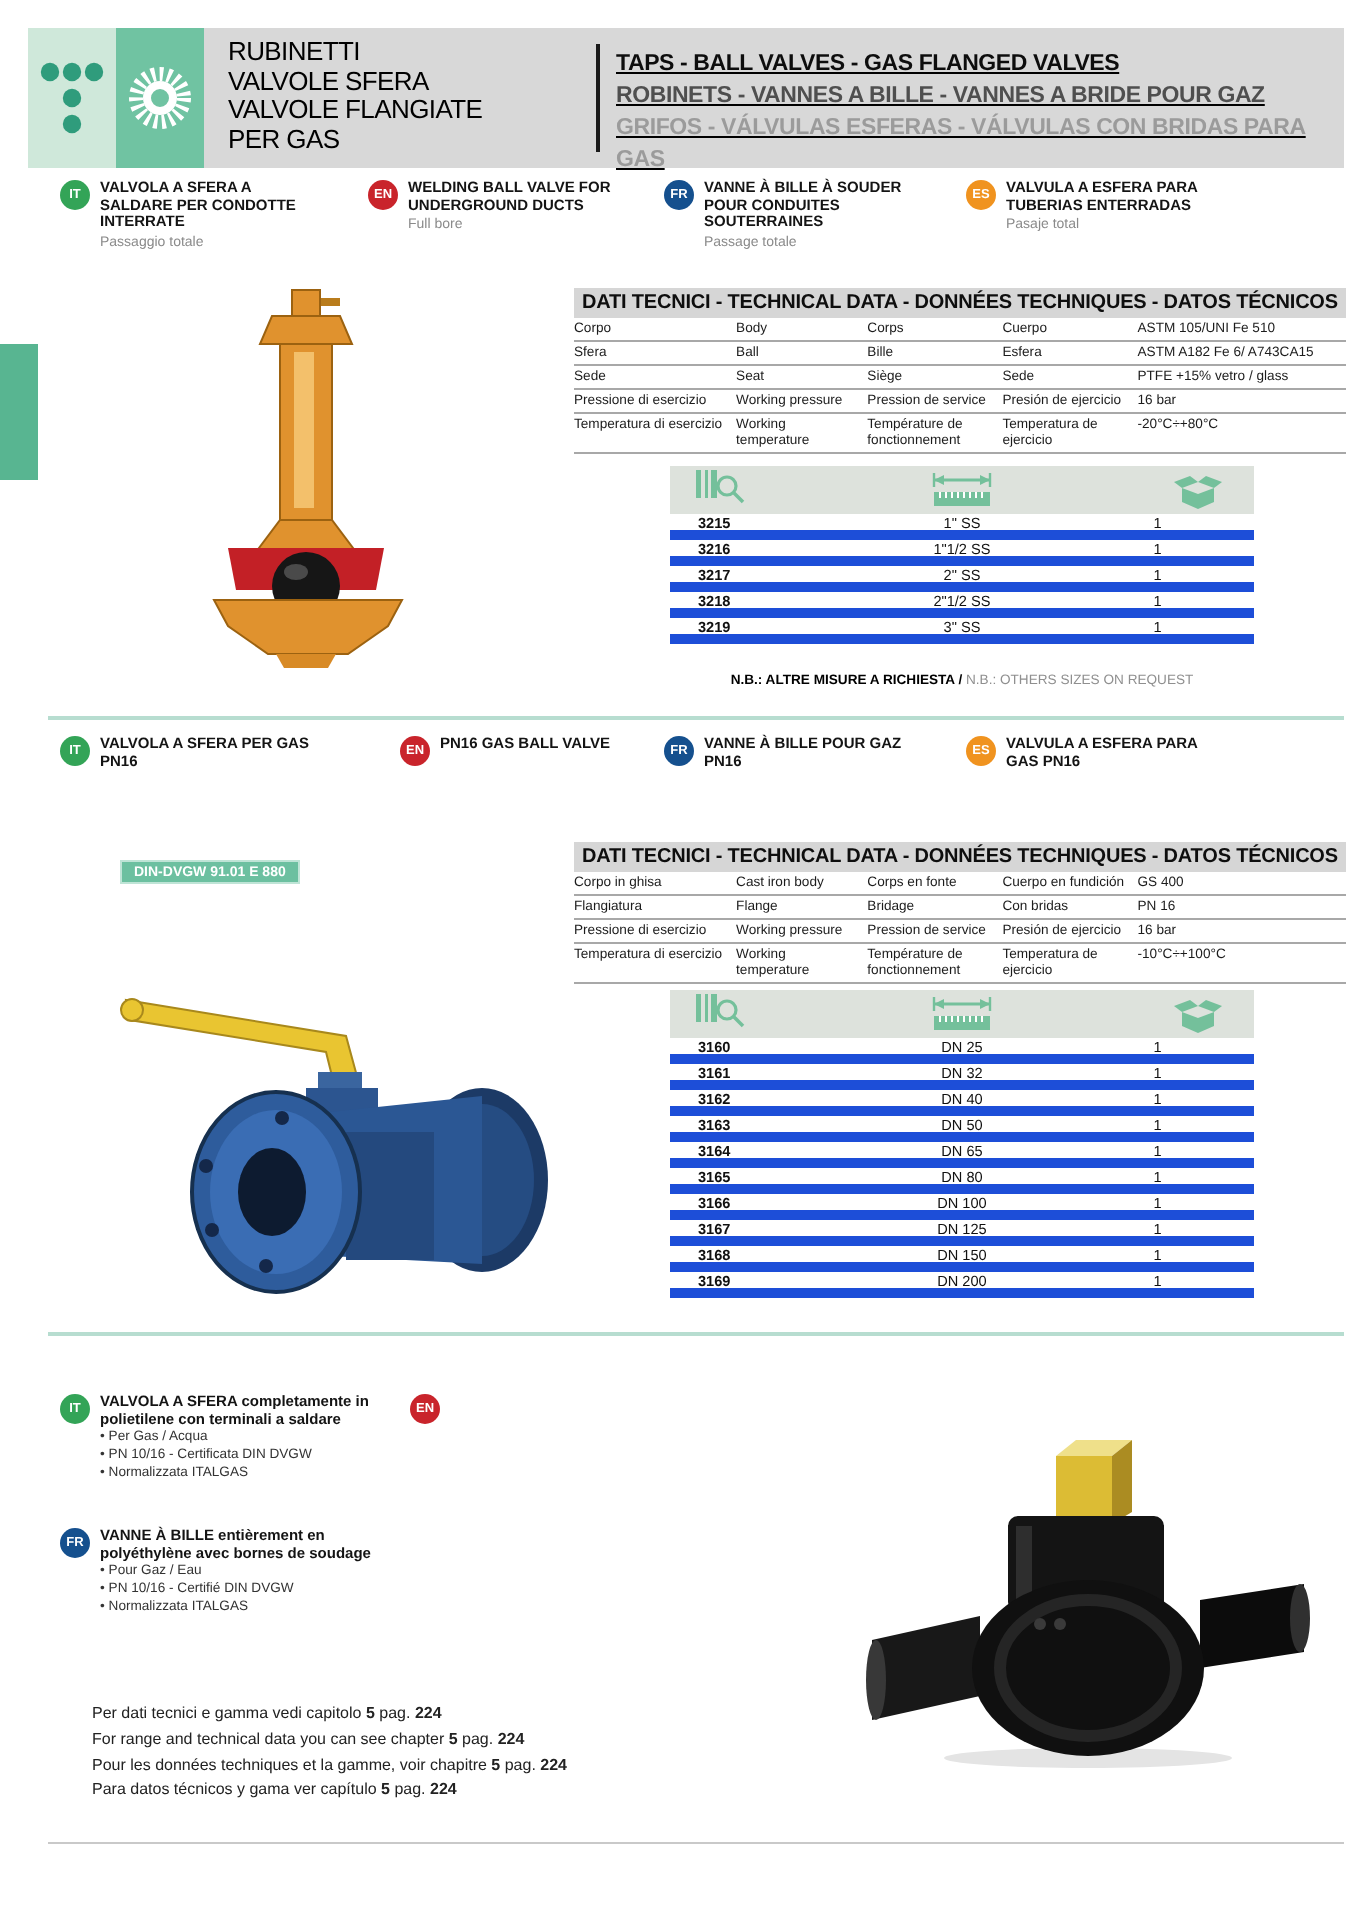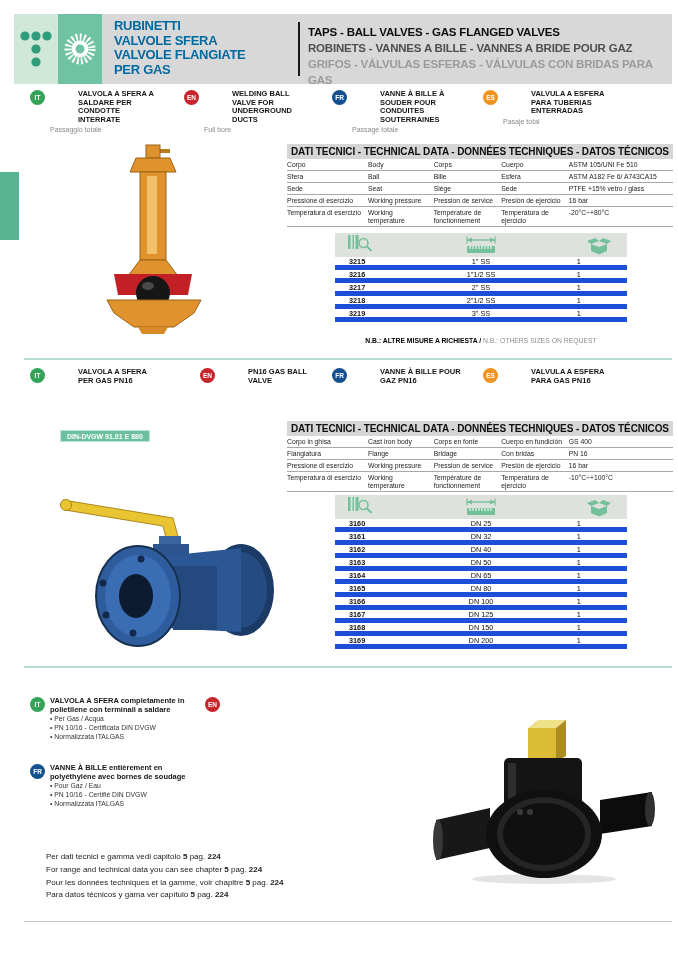--- a/index.html
+++ b/index.html
@@ -4,35 +4,35 @@
 <style>
   * { margin:0; padding:0; box-sizing:border-box; }
   body { font-family:"Liberation Sans","DejaVu Sans",sans-serif; background:#fff; }
   .page { position:relative; width:678px; height:959px; background:#fff; overflow:hidden; }
 
   
   .hband { position:absolute; left:14px; top:14px; width:658px; height:70px; background:#d8d8d8; }
   .mint  { position:absolute; left:0; top:0; width:44px; height:70px; background:#cfe8da; }
   .tealsq{ position:absolute; left:44px; top:0; width:44px; height:70px; background:#70c3a2; }
   .itlines { position:absolute; left:100px; top:5px; }
-  .itlines div { font-size:13px; font-weight:bold; color:#0369a1; line-height:14.5px; letter-spacing:-0.3px; }
+  .itlines div { font-size:13px; font-weight:normal; color:#000000; line-height:14.5px; letter-spacing:-0.3px; }
   .vline { position:absolute; left:284px; top:8px; width:2px; height:54px; background:#1a1a1a; }
-  .rtitles { position:absolute; left:294px; top:10px; }
+  .rtitles { position:absolute; left:294px; top:10px;text-decoration:underline; }
   .rt1 { font-size:11.5px; font-weight:bold; color:#0d0d0d; line-height:16px; letter-spacing:-0.2px; }
   .rt2 { font-size:11.5px; font-weight:bold; color:#4f4f4f; line-height:16px; letter-spacing:-0.2px; }
   .rt3 { font-size:11.5px; font-weight:bold; color:#9b9b9b; line-height:16px; letter-spacing:-0.2px; }
   .chtab { position:absolute; left:0; top:172px; width:19px; height:68px; background:#58b591; }
 
   
   .badge { position:absolute; display:flex; gap:5px; align-items:flex-start; }
   .circ { flex:0 0 auto; width:15px; height:15px; border-radius:50%; display:flex; align-items:center; justify-content:center;
           color:#fff; font-size:6.5px; font-weight:bold; }
   .c-it{background:#33a457}.c-en{background:#c9242b}.c-fr{background:#15508e}.c-es{background:#f0931f}
   .btxt { width:110px; }
-  .bt { display:block; font-size:7.5px; font-weight:bold; line-height:8.5px; color:#141414;margin-left:28px; }
+  .bt { display:block; font-size:7.5px; font-weight:bold; line-height:8.5px; color:#141414; }
   .bs { display:block; font-size:7px; color:#8a8a8a; margin-top:2px; }
 
   
   .tech { position:absolute; left:287px; width:386px; }
   .tech .hd { background:#d6d6d6; font-size:10px; font-weight:bold; color:#0e0e0e; padding:2px 4px; letter-spacing:-0.1px; }
   .trow { display:flex; border-bottom:1px solid #a8a8a8; }
   .trow div { font-size:6.8px; color:#1c1c1c; padding:1.5px 3px 1.5px 0; line-height:8px; }
   .tc1{width:21%}.tc2{width:17%}.tc3{width:17.5%}.tc4{width:17.5%}.tc5{width:27%}
 
   

